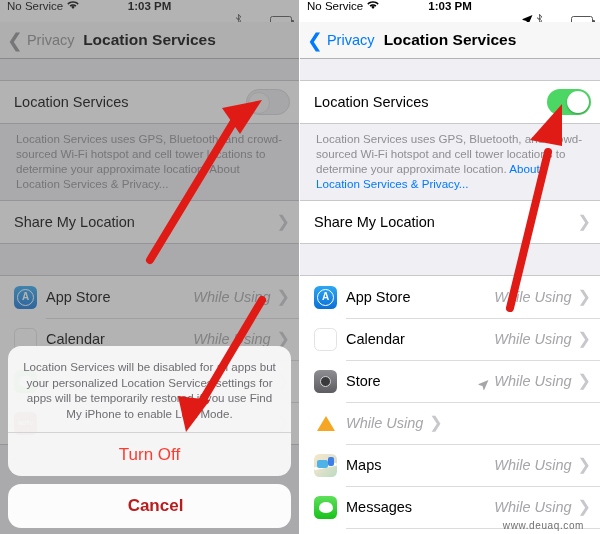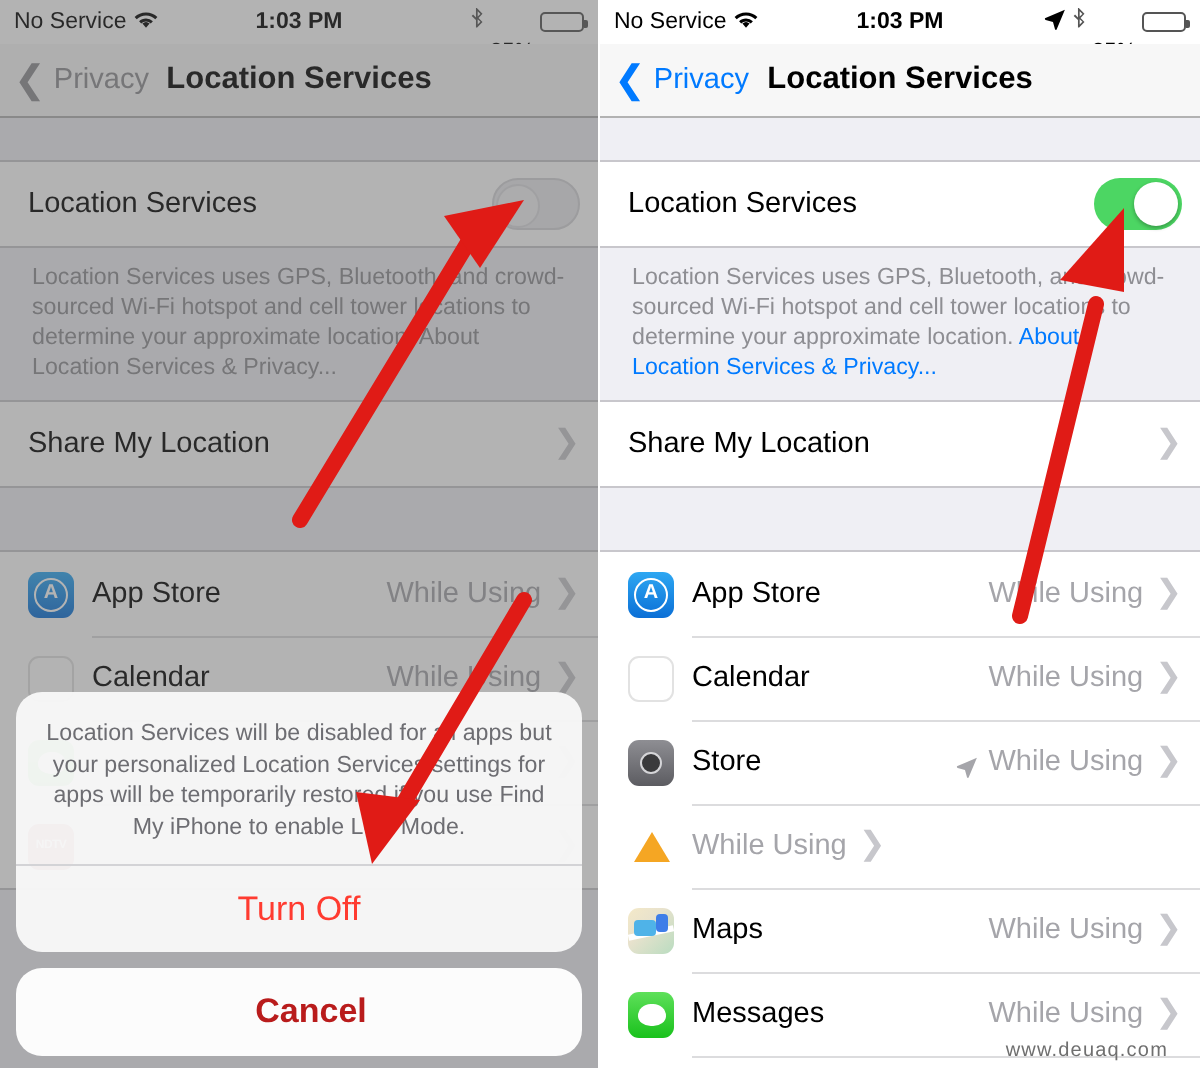--- a/index.html
+++ b/index.html
@@ -10,21 +10,21 @@
     overflow: hidden;
   }
   .stage { position: relative; width: 600px; height: 534px; display: flex; }
 
   .panel { position: relative; width: 300px; height: 534px; overflow: hidden; background: #efeff4; }
   .panel.left  { border-right: 1px solid #ffffff; }
 
   
   .statusbar {
     height: 22px; background: #ffffff;
-    display: flex; align-items: center;
+    display: flex; align-items: flex-start;
     padding: 0 7px; font-size: 11.5px; color: #000;
     position: relative; z-index: 2;
   }
   .sb-left { display: flex; align-items: center; gap: 4px; white-space: nowrap; }
   .sb-center { position: absolute; left: 0; right: 0; text-align: center; font-weight: bold; font-size: 11.5px; pointer-events: none; }
   .sb-right { margin-left: auto; display: flex; align-items: center; gap: 3px; z-index: 1; }
   .sb-pct { font-size: 11px; margin-top: 29px; }
   .batt {
     width: 22px; height: 10px; border: 1px solid #555; border-radius: 2.5px;
     position: relative; padding: 1px;
@@ -59,21 +59,21 @@
   .group { background: #ffffff; border-top: 1px solid #c8c7cc; border-bottom: 1px solid #c8c7cc; }
   .row {
     display: flex; align-items: center; height: 42px;
     padding: 0 9px 0 14px; background: #fff; position: relative;
   }
   .row + .row::before {
     content: ""; position: absolute; left: 14px; right: 0; top: 0; height: 1px; background: #dcdcde;
   }
   .row.appr + .row.appr::before { left: 46px; }
   .row-label { font-size: 14.5px; color: #000; flex: 1; }
-  .row-value { font-size: 14.5px; color: #a5a5aa; margin-right: 6px; white-space: nowrap; }
+  .row-value { font-size: 14.5px; color: #a5a5aa; margin-right: 6px; white-space: nowrap; font-style: italic; }
   .chevron { color: #c7c7cc; font-size: 16px; line-height: 1; font-weight: 400; }
   .footnote {
     font-size: 11.6px; line-height: 15px; color: #8e8e93;
     padding: 7px 16px 9px 16px; background: #efeff4;
   }
   .footnote a { color: #007aff; text-decoration: none; }
   .left .footnote a { color: #8e8e93; }
 
   
   .toggle { width: 44px; height: 26px; border-radius: 13px; position: relative; flex: none; }

